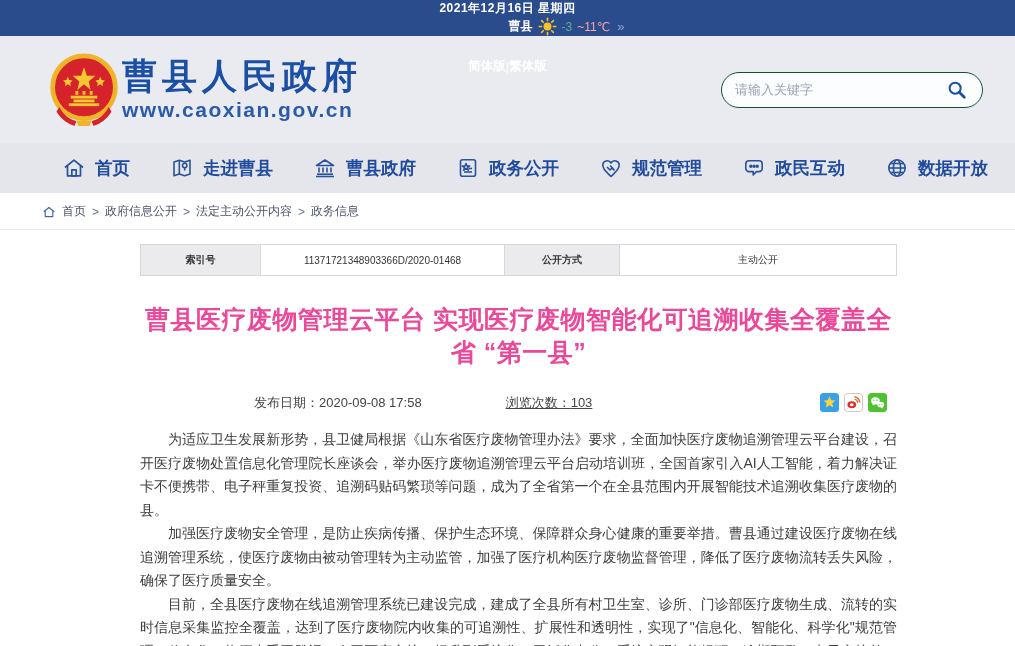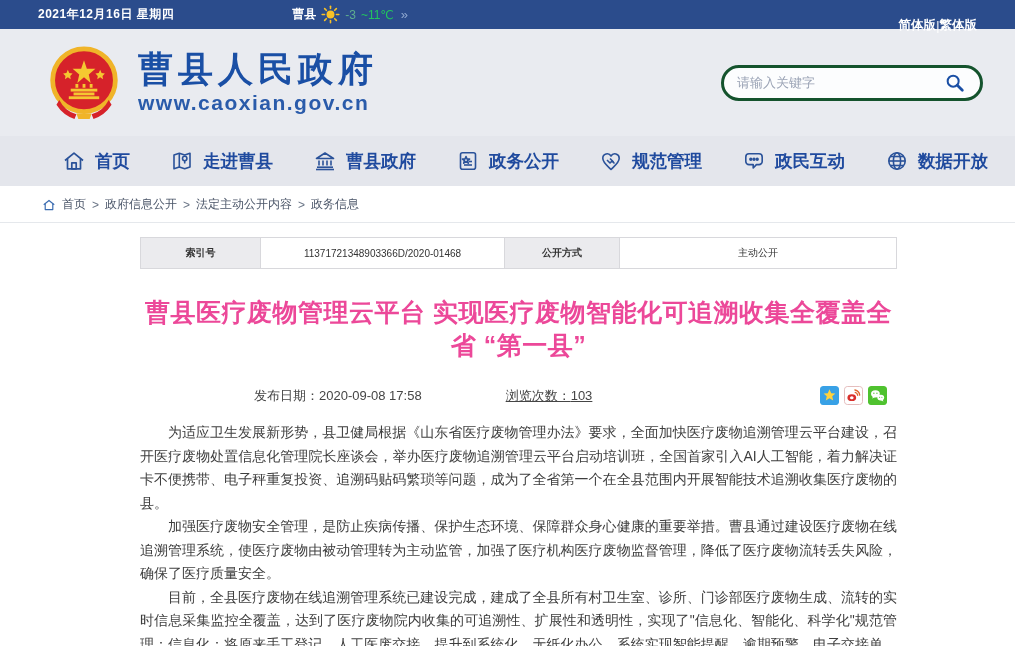--- a/index.html
+++ b/index.html
@@ -1,41 +1,41 @@
 <!DOCTYPE html>
 <html><head>
 <meta charset="utf-8">
 <style>
   * { margin:0; padding:0; box-sizing:border-box; }
   html,body { width:1015px; height:646px; overflow:hidden; background:#fff;
     font-family:"Liberation Sans","DejaVu Sans",sans-serif; }
 
   
-  .topbar { height:29px; background:#2b4c8c; color:#fff; display:flex;
-    align-items:center; padding:0 38px; font-size:12px; }
+  .topbar { height:36px; background:#2b4c8c; color:#fff; display:flex;
+    align-items:center; padding:0 38px; font-size:12px;flex-direction:column; }
   .topbar-date { font-weight:bold; letter-spacing:.5px; }
   .weather { display:flex; align-items:center; margin-left:118px; gap:5px; }
   .weather-city { font-weight:bold; }
   .weather-low { color:#5fae8f; }
-  .weather-high { color:#22c55e; }
+  .weather-high { color:#fca5a5; }
   .weather-more { color:#8fa8d0; font-size:13px; margin-left:2px; cursor:pointer; }
   .topbar-spacer { flex:1; }
   .lang-links { font-weight:bold; font-size:12.5px; display:flex; align-items:center;margin-top:22px; }
   .lang-links span { cursor:pointer; }
   .lang-sep { opacity:.7; }
 
   
   .header { height:107px; background:#e9ebf0; display:flex; align-items:center;
     padding:0 32px 0 46px; }
   .emblem { width:76px; height:76px; flex:0 0 auto; }
-  .site-ident { margin-left:16px; }
+  .site-ident { }
   .site-name { color:#1a4fa5; font-size:35px; font-weight:bold; letter-spacing:5px; line-height:1.1; }
   .site-url { color:#1a4fa5; font-size:21px; letter-spacing:1.5px; margin-top:3px; font-weight:bold; opacity:.92; }
   .search-box { margin-left:auto; width:262px; height:36px; background:#fcfdfe;
-    border:3px solid #14532d; border-radius:18px; display:flex; align-items:center;
+    border:1px solid #14532d; border-radius:18px; display:flex; align-items:center;
     padding:0 13px; }
   .search-box input { border:none; outline:none; background:transparent; flex:1;
     font-size:13px; color:#333; font-family:inherit; }
   .search-box input::placeholder { color:#9aa3b5; }
   .search-btn { width:24px; height:24px; cursor:pointer; display:flex; align-items:center; justify-content:center; }
 
   
   .nav { height:50px; background:#e4e6ec; display:flex; align-items:center; padding-left:62px; }
   .nav-item { display:flex; align-items:center; gap:9px; margin-right:40px;
     color:#1f4a9e; font-weight:bold; font-size:17.5px; cursor:pointer; white-space:nowrap; }

